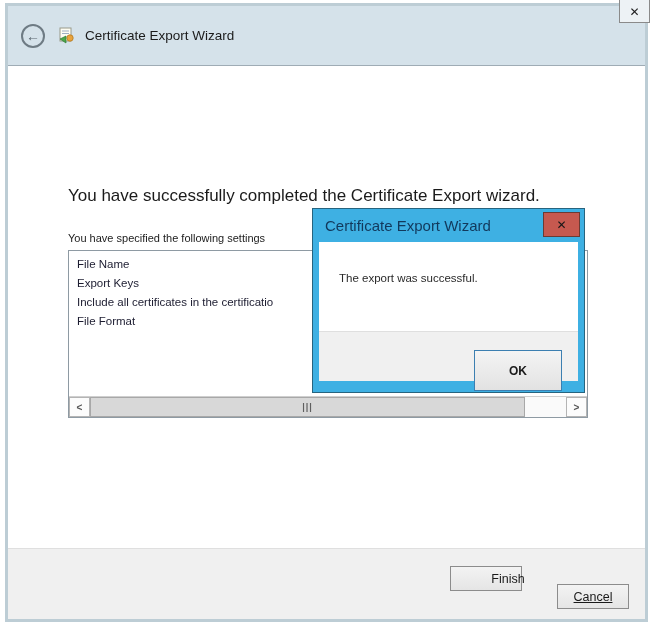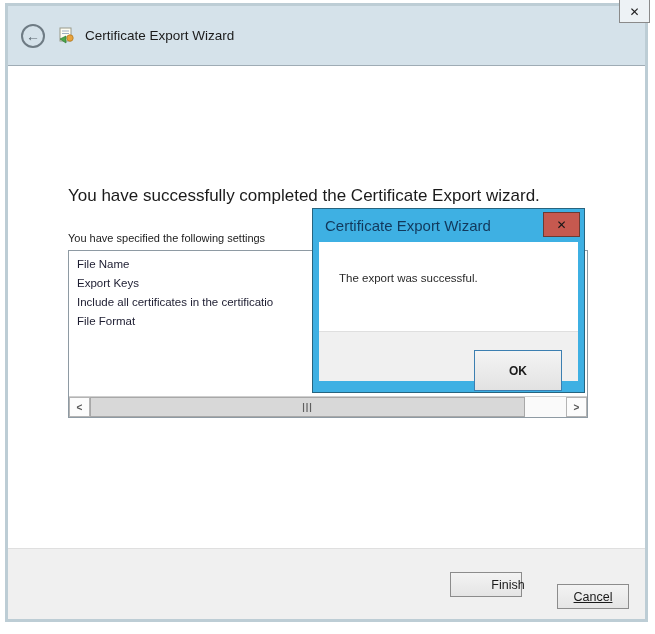--- a/index.html
+++ b/index.html
@@ -118,21 +118,21 @@
     position:absolute; left:0; right:0; bottom:0; top:542px;
     background:#F0F0F0; border-top:1px solid #DFDFDF;
   }
   .wizard-btn {
     position:absolute; width:72px; height:25px;
     background:linear-gradient(#F3F3F3,#E5E5E5);
     border:1px solid #8C8C8C; font-size:12.5px; color:#1a1a1a;
     display:flex; align-items:center; justify-content:center;
     font-family:"Liberation Sans",sans-serif;
   }
-  .finish { left:442px; top:23px;padding-left:44px; }
+  .finish { left:442px; top:17px;padding-left:44px; }
   .cancel { left:549px; top:35px;text-decoration:underline; }
 </style>
 </head>
 <body>
 
 <div class="stage">
 
   <div class="window">
 
     <div class="header">

